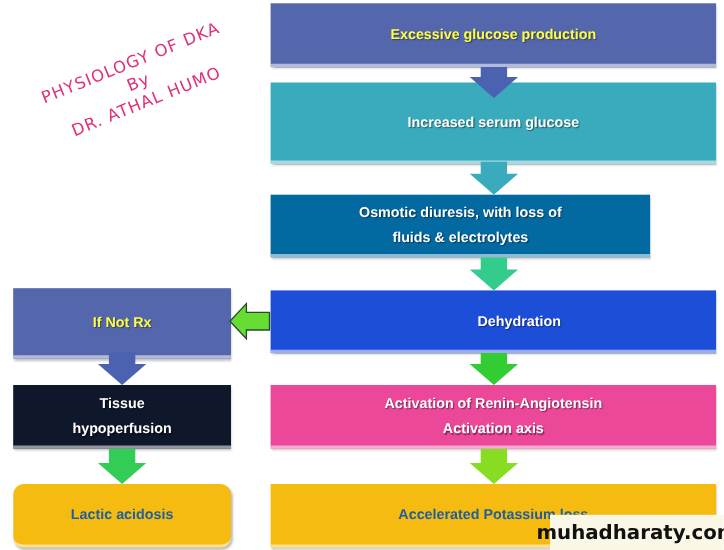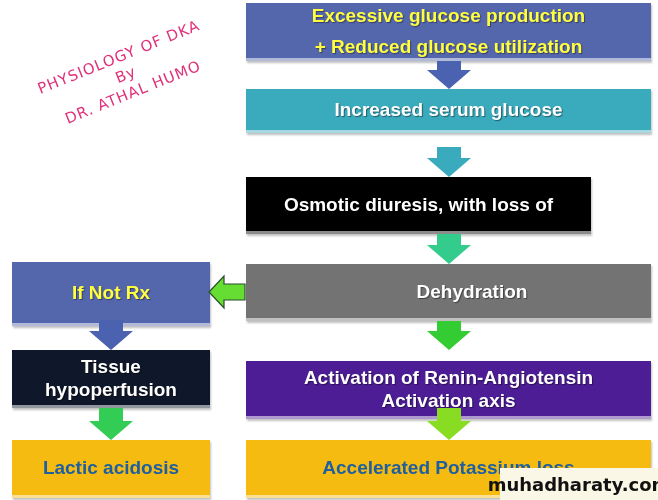--- a/index.html
+++ b/index.html
@@ -1,19 +1,19 @@
 <!DOCTYPE html>
 <html><head>
 <meta charset="utf-8">
 <style>
   html, body { margin:0; padding:0; }
   body { width:658px; height:500px; background:#ffffff; position:relative; overflow:hidden;
          font-family:"Liberation Sans", sans-serif; }
   .box { position:absolute; box-sizing:border-box; display:flex; align-items:center; justify-content:center;
-         text-align:center; font-weight:bold; font-size:19px; line-height:23px;
+         text-align:center; font-weight:bold; font-size:13px; line-height:23px;
          border-bottom:3px solid rgba(255,255,255,0.55); box-shadow:1px 2px 2px rgba(0,0,0,0.25); }
   .box span { display:block; }
   .white-text { color:#ffffff; text-shadow:1px 1px 1px rgba(0,0,0,0.45); }
   .yellow-text { color:#ffff40; text-shadow:1px 1px 1px rgba(0,0,0,0.4); }
   .blue-text { color:#1f5fa0; }
   .title { position:absolute; left:18px; top:88px; transform:rotate(-22deg); transform-origin:left top;
            color:#e0307a; font-family:"DejaVu Sans", sans-serif; font-size:15px; letter-spacing:1px;
            line-height:19px; text-align:center; width:210px; }
   .title div { white-space:nowrap; }
   .watermark { position:absolute; left:500px; top:468px; width:158px; height:32px; background:#fbf7e6;
@@ -25,39 +25,39 @@
 
 <div class="title" style="color: rgb(224, 48, 122);">
   <div>PHYSIOLOGY OF DKA</div>
   <div>By</div>
   <div>DR. ATHAL HUMO</div>
 </div>
 
 <div class="box yellow-text" id="m0" style="left: 246px; top: 3px; width: 405px; height: 58px; background: rgb(84, 102, 172);">
   <div>
       <span>Excessive glucose production</span>
-      <span style="margin-top:8px">+ Reduced glucose utilization</span>
     </div>
 </div>
-<div class="box white-text" id="m1" style="left: 246px; top: 89px; width: 405px; height: 44px; background: rgb(58, 170, 189);">
+<div class="box white-text" id="m1" style="left: 246px; top: 75px; width: 405px; height: 74px; background: rgb(58, 170, 189);">
   <div>
       <span>Increased serum glucose</span>
     </div>
 </div>
-<div class="box white-text" id="m2" style="left: 246px; top: 177px; width: 345px; height: 57px; background: #000000;">
+<div class="box white-text" id="m2" style="left: 246px; top: 177px; width: 345px; height: 57px; background: #0369a1;">
   <div>
       <span>Osmotic diuresis, with loss of</span>
+      <span>fluids &amp; electrolytes</span>
     </div>
 </div>
-<div class="box white-text" id="m3" style="left: 246px; top: 264px; width: 405px; height: 57px; background: #737373; padding-left: 47px;">
+<div class="box white-text" id="m3" style="left: 246px; top: 264px; width: 405px; height: 57px; background: #1d4ed8; padding-left: 47px;">
   <div>
       <span>Dehydration</span>
     </div>
 </div>
-<div class="box white-text" id="m4" style="left: 246px; top: 350px; width: 405px; height: 58px; background: #4c1d95; margin-top: 11px;">
+<div class="box white-text" id="m4" style="left: 246px; top: 350px; width: 405px; height: 58px; background: #ec4899;">
   <div>
       <span>Activation of Renin-Angiotensin</span>
       <span>Activation axis</span>
     </div>
 </div>
 <div class="box blue-text" id="m5" style="left: 246px; top: 440px; width: 405px; height: 58px; background: rgb(245, 187, 16);">
   <div>
       <span>Accelerated Potassium loss</span>
     </div>
 </div>
@@ -66,21 +66,21 @@
   <div>
       <span>If Not Rx</span>
     </div>
 </div>
 <div class="box white-text" id="s1" style="left: 12px; top: 350px; width: 198px; height: 58px; background: #0f172a;">
   <div>
       <span>Tissue</span>
       <span>hypoperfusion</span>
     </div>
 </div>
-<div class="box blue-text" id="s2" style="left: 12px; top: 440px; width: 198px; height: 58px; background: rgb(245, 187, 16);">
+<div class="box blue-text" id="s2" style="left: 12px; top: 440px; width: 198px; height: 58px; background: rgb(245, 187, 16); border-radius: 10px;">
   <div>
       <span>Lactic acidosis</span>
     </div>
 </div>
 
 <svg id="arrows" width="658" height="500" style="position:absolute;left:0;top:0;pointer-events:none;">
   <polygon id="am0" points="437,61 461,61 461,70 471,70 449,89 427,70 437,70" fill="#4a62b0"></polygon>
   <polygon id="am1" points="437,147 461,147 461,158 471,158 449,177 427,158 437,158" fill="#3aaabd"></polygon>
   <polygon id="am2" points="437,234 461,234 461,245 471,245 449,264 427,245 437,245" fill="#33cc8c"></polygon>
   <polygon id="am3" points="437,321 461,321 461,331 471,331 449,350 427,331 437,331" fill="#33cc33"></polygon>

